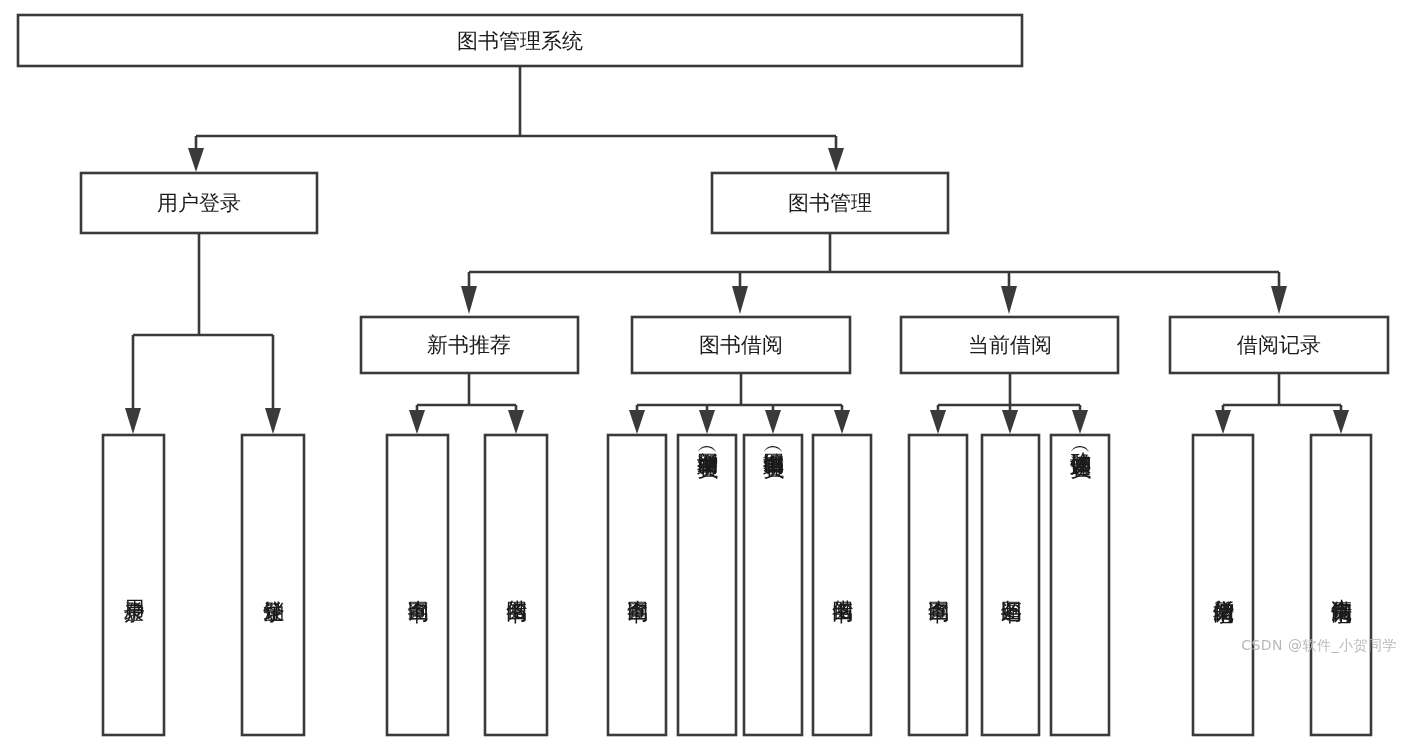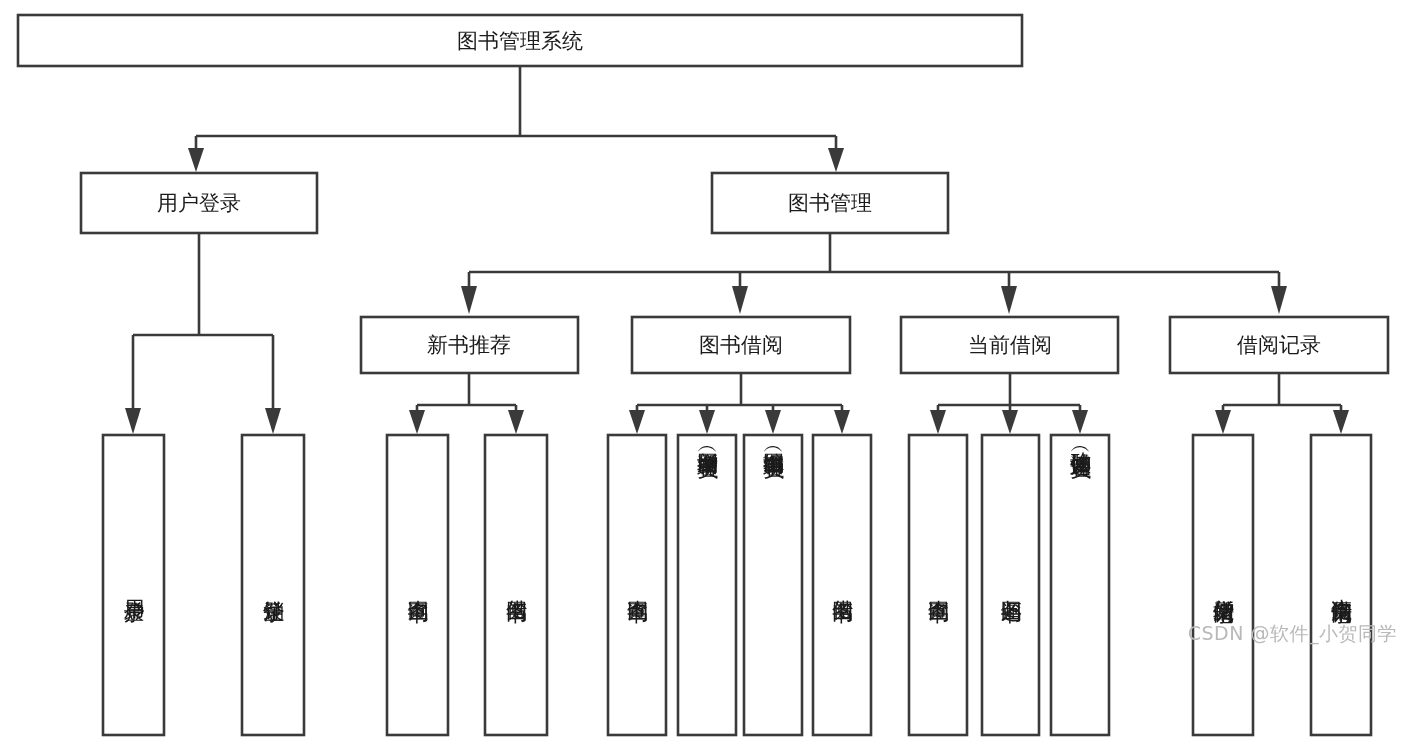--- a/index.html
+++ b/index.html
@@ -63,23 +63,23 @@
     font-size: 21px;
     line-height: 1.12;
     color: #1b1b1b;
     letter-spacing: 1px;
     white-space: nowrap;
     text-align: center;
   }
   #watermark {
     position: absolute;
     right: 8px;
-    bottom: 12px;
-    font-family: "DejaVu Sans", "Liberation Sans", sans-serif;
-    font-size: 19px;
+    bottom: 4px;
+    font-family: "DejaVu Sans", "Liberation Sans", sans-serif;
+    font-size: 14px;
     color: #b9b9b9;
     letter-spacing: 0.5px;
     white-space: nowrap;
   }
 </style>
 </head>
 <body>
 
 <div id="diagram-root">
 

